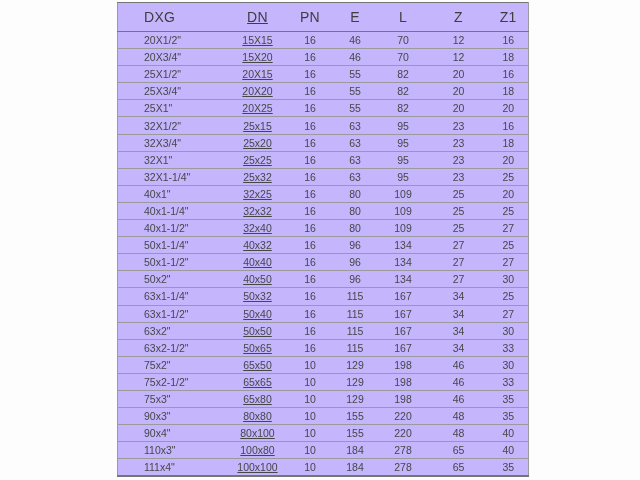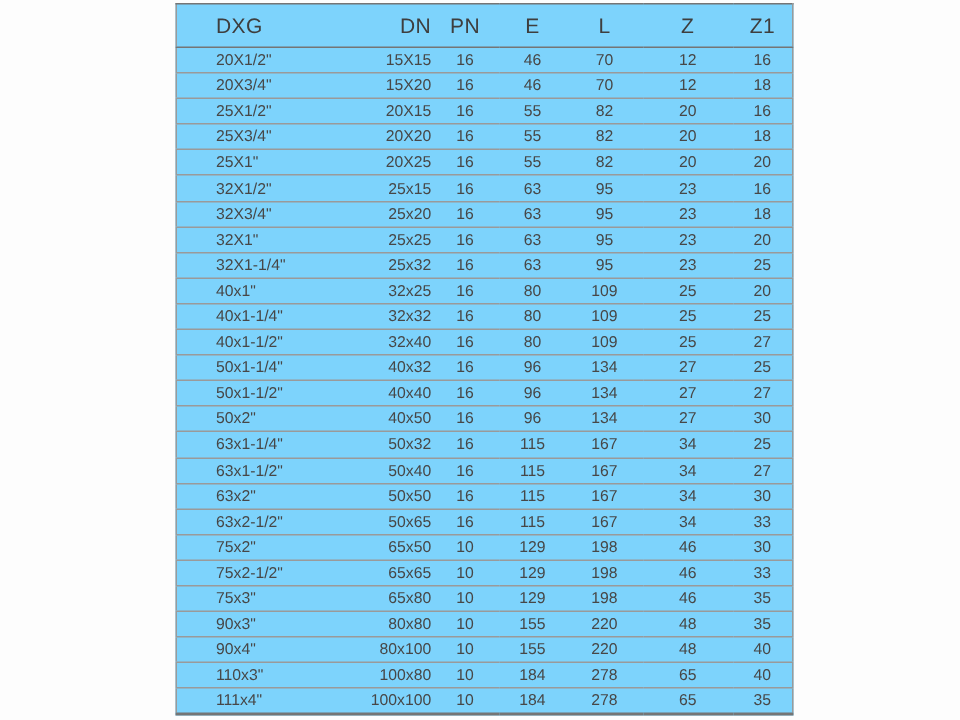--- a/index.html
+++ b/index.html
@@ -22,21 +22,21 @@
     position: absolute;
     left: 117px;
     top: 2px;
     width: 411px;
     border-collapse: collapse;
     table-layout: fixed;
     border-top: 1.5px solid #757575;
     border-bottom: 2px solid #757575;
     border-left: 1px solid #9a9a9a;
     border-right: 1px solid #9a9a9a;
-    background: #7dd3fc;
+    background: #c4b5fd;
   }
   table.spec thead th {
     height: 28px;
     padding: 0;
     font-size: 14px;
     font-weight: 500;
     letter-spacing: 0.3px;
     color: #3e3e3e;
     border-bottom: 1.5px solid #757575;
     vertical-align: middle;
@@ -49,21 +49,21 @@
     border-bottom: 1px solid #9a9a9a;
     vertical-align: middle;
     white-space: nowrap;
     overflow: hidden;
   }
   table.spec tbody tr:last-child td {
     border-bottom: none;
   }
   
   table.spec th.col-0, table.spec td.col-0 { text-align: left; padding-left: 26px; }
-  table.spec th.col-1, table.spec td.col-1 { text-align: right; padding-left: 2px; }
+  table.spec th.col-1, table.spec td.col-1 { text-align: center; padding-left: 2px; text-decoration: underline; }
   table.spec th.col-2, table.spec td.col-2,
   table.spec th.col-3, table.spec td.col-3,
   table.spec th.col-4, table.spec td.col-4,
   table.spec th.col-5, table.spec td.col-5,
   table.spec th.col-6, table.spec td.col-6 { text-align: center; }
 </style>
 </head>
 <body>
 
 <div class="page">

